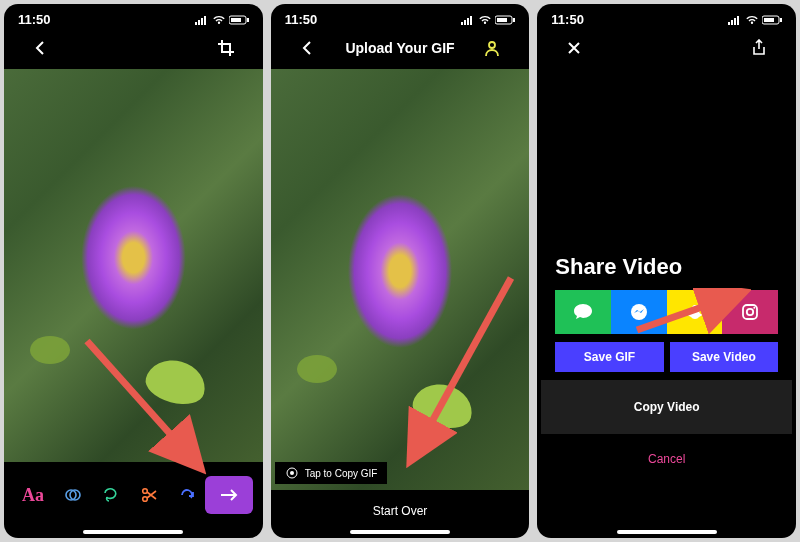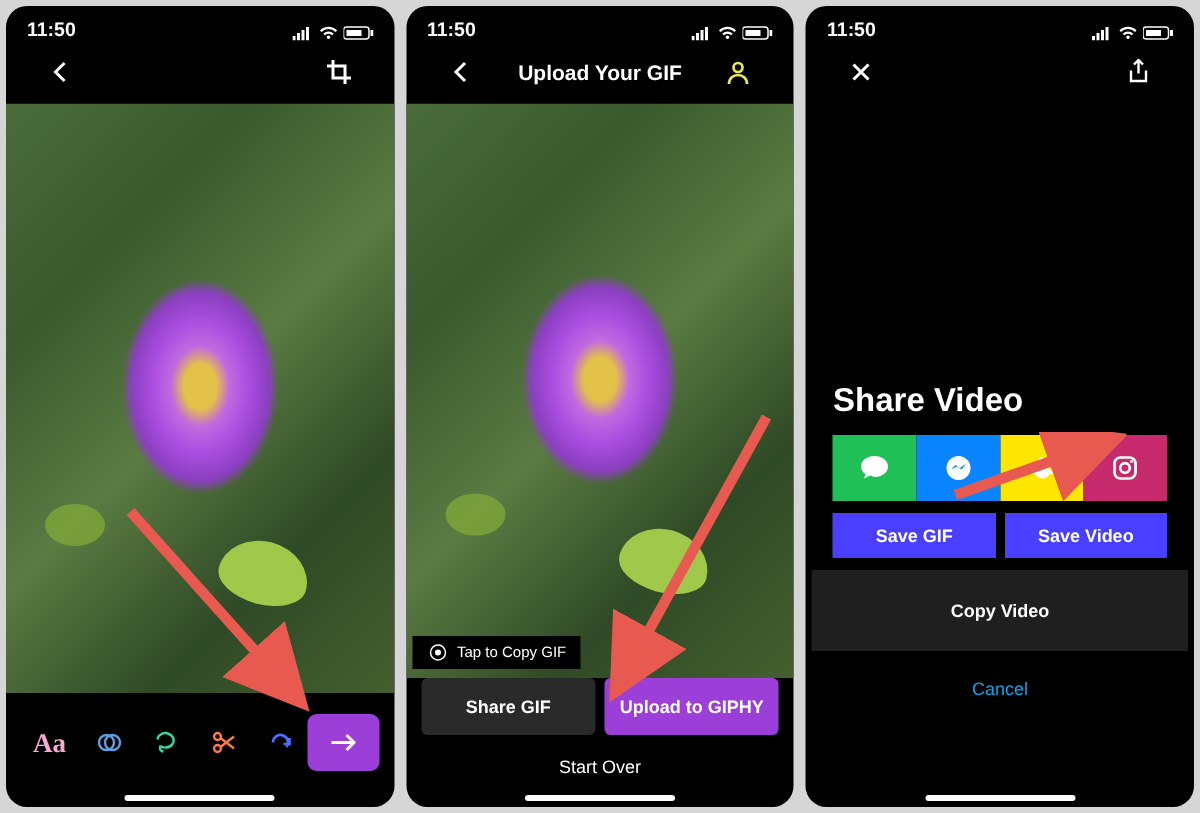--- a/index.html
+++ b/index.html
@@ -1,18 +1,18 @@
 <!DOCTYPE html>
 <html><head>
 <meta charset="utf-8">
 <style>
   *{box-sizing:border-box;margin:0;padding:0;font-family:-apple-system,BlinkMacSystemFont,sans-serif}
   body{background:#d6d6d6;width:800px;height:542px;display:flex;gap:8px;padding:4px}
   .phone{flex:1;background:#000;border-radius:14px;overflow:hidden;display:flex;flex-direction:column;position:relative;color:#fff}
-  .statusbar{display:flex;justify-content:space-between;align-items:flex-end;padding:8px 14px 4px;font-size:13px;font-weight:600}
+  .statusbar{display:flex;justify-content:space-between;align-items:center;padding:8px 14px 4px;font-size:13px;font-weight:600}
   .status-icons{display:flex;gap:3px;align-items:center}
   .navbar{display:flex;justify-content:space-between;align-items:center;padding:6px 26px 10px}
   .nav-title{font-size:14px;font-weight:700}
   .icon-btn{width:22px;height:22px;display:flex;align-items:center;justify-content:center}
   .flower-img{flex:1;position:relative;overflow:hidden}
   .flower-bg{position:absolute;inset:0;background:radial-gradient(ellipse 42% 38% at 50% 48%,#e4c148 0%,#e4c148 10%,#c169e0 18%,#a94de0 30%,#8b3fc0 42%,transparent 48%),linear-gradient(135deg,#4a6b3a 0%,#3a5a2e 25%,#5a7b42 50%,#2f4a26 75%,#44602f 100%)}
   .flower-bg::before{content:"";position:absolute;left:55%;bottom:15%;width:60px;height:42px;background:#a0c84a;border-radius:50% 50% 50% 50%/60% 60% 40% 40%;transform:rotate(15deg)}
   .flower-bg::after{content:"";position:absolute;left:10%;top:68%;width:40px;height:28px;background:#7fa638;border-radius:50%;opacity:.8}
   .toolbar1{display:flex;align-items:center;justify-content:space-between;padding:14px 10px 10px;gap:6px}
   .tool-row{display:flex;gap:20px;align-items:center;padding-left:8px}
@@ -25,21 +25,21 @@
   .btn-dark{background:#2a2a2a}
   .btn-purple{background:#9b3fd8}
   .start-over{text-align:center;font-size:12px;padding:14px 16px 6px}
   .share-hdr{font-size:22px;font-weight:700;padding:0 18px 10px}
   .social-row{display:flex;gap:0;padding:0 18px 6px}
   .social{flex:1;height:44px;display:flex;align-items:center;justify-content:center}
   .s-green{background:#1fc157}.s-blue{background:#0a84ff}.s-yellow{background:#ffe600;color:#000}.s-pink{background:#c72a6c}
   .save-row{display:flex;gap:6px;padding:2px 18px 4px}
   .save-btn{flex:1;background:#4a3fff;text-align:center;padding:8px 4px;font-size:12px;font-weight:600}
   .copy-btn{margin:4px 4px;background:#1f1f1f;text-align:center;padding:20px;font-size:12px;font-weight:600}
-  .cancel{text-align:center;font-size:12px;padding:14px 0;color:#0ea5e9}
+  .cancel{text-align:center;font-size:12px;padding:14px 0;color:#ec4899}
   .arrow{position:absolute;z-index:5;pointer-events:none}
   .spacer{flex:1}
   .mid-share{padding-top:140px}
   svg{display:block}
 </style>
 </head>
 <body>
 
 <div class="phone">
   <div class="statusbar">
@@ -76,21 +76,21 @@
   <svg class="arrow" style="left:78px;top:332px" width="130" height="140">
     <defs>
         <marker id="ah1" markerWidth="8" markerHeight="8" refX="6" refY="4" orient="auto">
           <path d="M0 0L8 4L0 8z" fill="#e85a4f"></path>
         </marker>
       </defs>
     <line x1="5" y1="5" x2="115" y2="128" stroke="#e85a4f" stroke-width="7" marker-end="url(#ah1)"></line>
   </svg>
   <div class="toolbar1">
     <div class="tool-row">
-      <span class="tool" style="color:#f9a8d4;font-weight:700;font-family:serif">Aa</span>
+      <span class="tool" style="color:#ec4899;font-weight:700;font-family:serif">Aa</span>
       <span class="tool">
           <svg width="18" height="18" viewBox="0 0 18 18">
             <circle cx="7" cy="9" r="5" fill="none" stroke="#5aa0e8" stroke-width="1.6"></circle>
             <circle cx="11" cy="9" r="5" fill="none" stroke="#5aa0e8" stroke-width="1.6"></circle>
           </svg>
         </span>
       <span class="tool">
           <svg width="18" height="18" viewBox="0 0 18 18">
             <path d="M3 7c0-3 4-5 7-4s5 4 3 7-7 3-8 1M5 11c-1 2 0 4 2 4" fill="none" stroke="#34d49a" stroke-width="1.6"></path>
           </svg>
@@ -159,24 +159,20 @@
     <span>Tap to Copy GIF</span>
   </div>
   <svg class="arrow" style="left:130px;top:266px" width="120" height="200">
     <defs>
         <marker id="ah2" markerWidth="8" markerHeight="8" refX="6" refY="4" orient="auto">
           <path d="M0 0L8 4L0 8z" fill="#e85a4f"></path>
         </marker>
       </defs>
     <line x1="110" y1="8" x2="12" y2="186" stroke="#e85a4f" stroke-width="7" marker-end="url(#ah2)"></line>
   </svg>
-  <div class="btn-row">
-    <div class="action-btn btn-dark">Share GIF</div>
-    <div class="action-btn btn-purple">Upload to GIPHY</div>
-  </div>
   <div class="start-over">Start Over</div>
   <div class="home-ind"></div>
 </div>
 
 <div class="phone">
   <div class="statusbar">
     <span>11:50</span>
     <div class="status-icons">
       <svg width="14" height="10" viewBox="0 0 14 10">
           <path fill="#fff" d="M0 7h2v3H0zM3 5h2v5H3zM6 3h2v7H6zM9 1h2v9H9z"></path>

